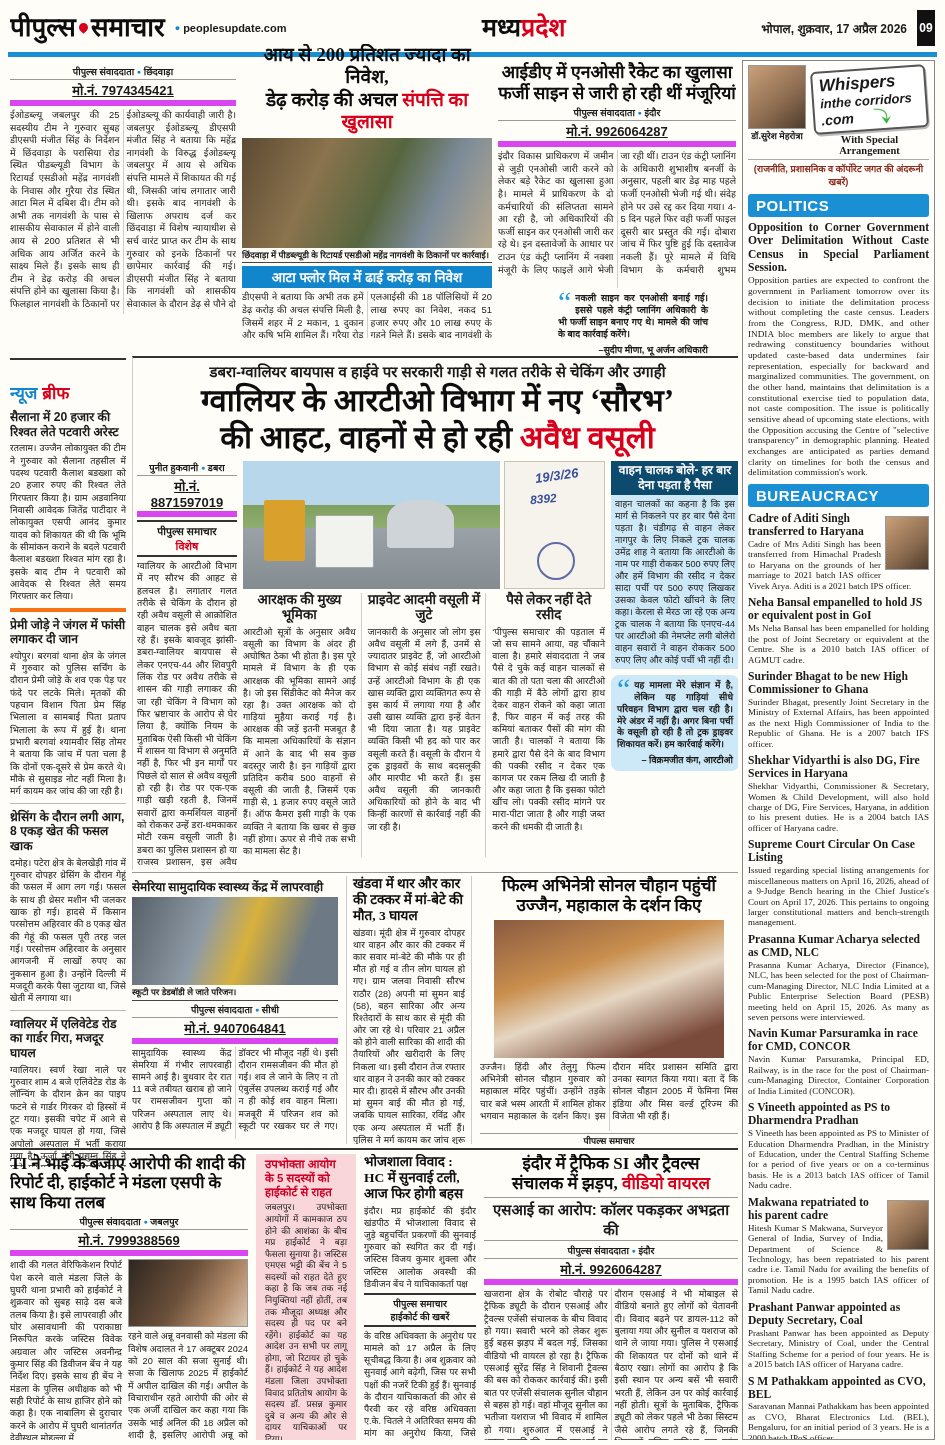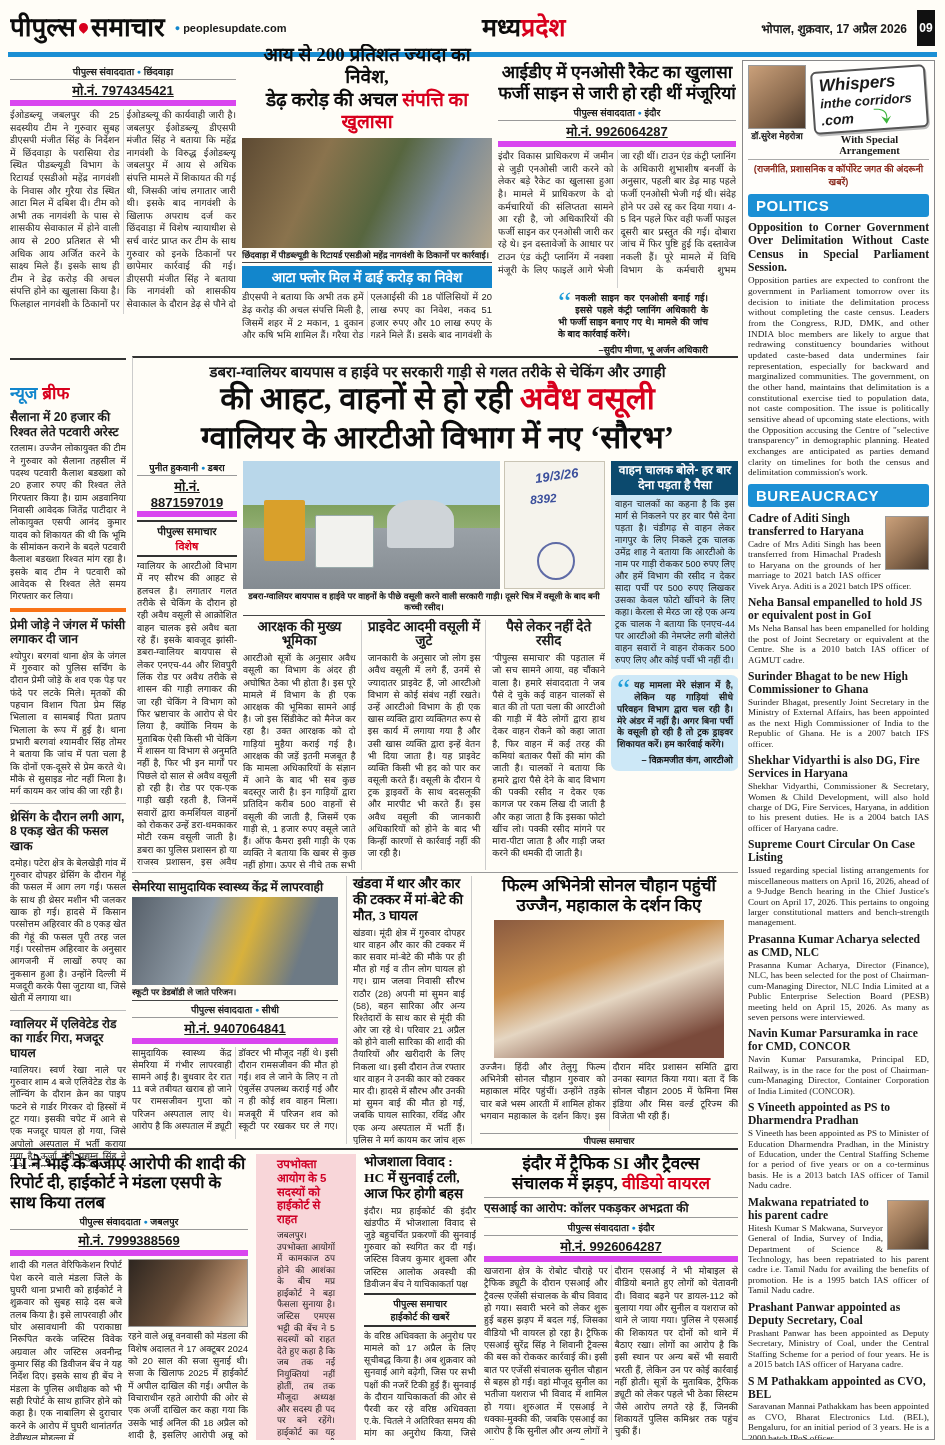--- a/index.html
+++ b/index.html
@@ -178,22 +178,22 @@
       <div class="j body-txt" style="font-size:9.2px;">दमोह। पटेरा क्षेत्र के बेलखेड़ी गांव में गुरुवार दोपहर थ्रेसिंग के दौरान गेहूं की फसल में आग लग गई। फसल के साथ ही थ्रेसर मशीन भी जलकर खाक हो गई। हादसे में किसान परसोत्तम अहिरवार की 8 एकड़ खेत की गेहूं की फसल पूरी तरह जल गई। परसोत्तम अहिरवार के अनुसार आगजनी में लाखों रुपए का नुकसान हुआ है। उन्होंने दिल्ली में मजदूरी करके पैसा जुटाया था, जिसे खेती में लगाया था।</div>
     </div>
   <div style="border-top:1px solid #bbb;margin-top:5px;">
       <div class="brief-t">ग्वालियर में एलिवेटेड रोड का गार्डर गिरा, मजदूर घायल</div>
       <div class="j body-txt" style="font-size:9.2px;">ग्वालियर। स्वर्ण रेखा नाले पर गुरुवार शाम 4 बजे एलिवेटेड रोड के लॉन्चिंग के दौरान क्रेन का पाइप फटने से गार्डर गिरकर दो हिस्सों में टूट गया। इसकी चपेट में आने से एक मजदूर घायल हो गया, जिसे अपोलो अस्पताल में भर्ती कराया गया है। ऊर्जा मंत्री प्रद्युम्न सिंह ने मौके पर पहुंचकर मजदूर के इलाज का पूरा खर्च व 1 लाख रुपए की सहायता देने की घोषणा के बाद जांच के निर्देश दिए हैं।</div>
     </div>
 </div>
 
 <div class="abs" style="left:132px;top:356px;width:606px;height:514px;border-top:2px solid #333;border-left:1px solid #ccc;padding:3px 0 0 4px;box-sizing:border-box;">
   <div class="kickline" style="font-size:15px;">डबरा-ग्वालियर बायपास व हाईवे पर सरकारी गाड़ी से गलत तरीके से चेकिंग और उगाही</div>
+  <div class="hl" style="font-size:31px;text-align:center;margin-top:2px;">ग्वालियर के आरटीओ विभाग में नए ‘सौरभ’</div>
   <div class="hl" style="font-size:31px;text-align:center;"><span>की आहट, वाहनों से हो रही </span><span class="red">अवैध वसूली</span></div>
-  <div class="hl" style="font-size:31px;text-align:center;margin-top:2px;">ग्वालियर के आरटीओ विभाग में नए ‘सौरभ’</div>
 
   <div style="display:flex;gap:6px;margin-top:5px;height:408px;">
 
     <div style="width:100px;flex:none;overflow:hidden;">
       <div class="byline"><span>पुनीत हुकवानी</span> <span class="bdot">●</span> <span>डबरा</span></div>
       <div class="phone">मो.नं. 8871597019</div>
       <div class="inset">
         <div class="l1">पीपुल्स समाचार</div>
         <div class="l2">विशेष</div>
       </div>
@@ -206,21 +206,20 @@
           <div class="veh" style="left:8%;top:30%;width:16%;height:48%;background:#d9a02b;"></div>
           <div class="veh" style="left:28%;top:42%;width:22%;height:40%;background:#f2f2ee;border:1px solid #9aa;"></div>
           <div class="veh" style="left:56%;top:30%;width:26%;height:38%;background:#cfd4d8;border-radius:40% 40% 6% 6%;"></div>
         </div>
         <div class="photo ph-receipt" style="flex:1;">
           <span class="hand">19/3/26</span>
           <span class="hand2">8392</span>
           <span class="stamp"></span>
         </div>
       </div>
-      <div class="cap" style="text-align:center;">डबरा-ग्वालियर बायपास व हाईवे पर वाहनों के पीछे वसूली करने वाली सरकारी गाड़ी। दूसरे चित्र में वसूली के बाद बनी कच्ची रसीद।</div>
       <div style="display:flex;gap:6px;margin-top:4px;">
         <div style="flex:1;border-right:1px solid #ccc;padding-right:5px;">
           <div class="subhead3">आरक्षक की मुख्य भूमिका</div>
           <div class="j body-txt" style="font-size:9.1px;">आरटीओ सूत्रों के अनुसार अवैध वसूली का विभाग के अंदर ही अघोषित ठेका भी होता है। इस पूरे मामले में विभाग के ही एक आरक्षक की भूमिका सामने आई है। जो इस सिंडीकेट को मैनेज कर रहा है। उक्त आरक्षक को दो गाड़ियां मुहैया कराई गई है। आरक्षक की जड़ें इतनी मजबूत है कि मामला अधिकारियों के संज्ञान में आने के बाद भी सब कुछ बदस्तूर जारी है। इन गाड़ियों द्वारा प्रतिदिन करीब 500 वाहनों से वसूली की जाती है, जिसमें एक गाड़ी से, 1 हजार रुपए वसूले जाते हैं। ऑफ कैमरा इसी गाड़ी के एक व्यक्ति ने बताया कि खबर से कुछ नहीं होगा। ऊपर से नीचे तक सभी का मामला सेट है।</div>
         </div>
         <div style="flex:1;border-right:1px solid #ccc;padding-right:5px;">
           <div class="subhead3">प्राइवेट आदमी वसूली में जुटे</div>
           <div class="j body-txt" style="font-size:9.1px;">जानकारी के अनुसार जो लोग इस अवैध वसूली में लगे हैं, उनमें से ज्यादातर प्राइवेट हैं, जो आरटीओ विभाग से कोई संबंध नहीं रखते। उन्हें आरटीओ विभाग के ही एक खास व्यक्ति द्वारा व्यक्तिगत रूप से इस कार्य में लगाया गया है और उसी खास व्यक्ति द्वारा इन्हें वेतन भी दिया जाता है। यह प्राइवेट व्यक्ति किसी भी हद को पार कर वसूली करते हैं। वसूली के दौरान ये ट्रक ड्राइवरों के साथ बदसलूकी और मारपीट भी करते हैं। इस अवैध वसूली की जानकारी अधिकारियों को होने के बाद भी किन्हीं कारणों से कार्रवाई नहीं की जा रही है।</div>
         </div>
         <div style="flex:1;">
@@ -273,38 +272,38 @@
     <div class="phone">मो.नं. 7999388569</div>
     <div style="display:flex;gap:6px;">
       <div class="j body-txt" style="width:112px;font-size:9.2px;">शादी की गलत वेरिफिकेशन रिपोर्ट पेश करने वाले मंडला जिले के घुघरी थाना प्रभारी को हाईकोर्ट ने शुक्रवार को सुबह साढ़े दस बजे तलब किया है। इसे लापरवाही और घोर असावधानी की पराकाष्ठा निरूपित करके जस्टिस विवेक अग्रवाल और जस्टिस अवनीन्द्र कुमार सिंह की डिवीजन बेंच ने यह निर्देश दिए। इसके साथ ही बेंच ने मंडला के पुलिस अधीक्षक को भी सही रिपोर्ट के साथ हाजिर होने को कहा है। एक नाबालिग से दुराचार करने के आरोप में घुघरी थानांतर्गत देवीस्थल मोहल्ला में</div>
       <div style="flex:1;">
         <div class="photo ph-judge" style="height:66px;border:1px solid #999;"></div>
         <div class="j body-txt" style="font-size:9.2px;margin-top:3px;">रहने वाले अन्नू वनवासी को मंडला की विशेष अदालत ने 17 अक्टूबर 2024 को 20 साल की सजा सुनाई थी। सजा के खिलाफ 2025 में हाईकोर्ट में अपील दाखिल की गई। अपील के विचाराधीन रहते आरोपी की ओर से एक अर्जी दाखिल कर कहा गया कि उसके भाई अनिल की 18 अप्रैल को शादी है, इसलिए आरोपी अन्नू को अस्थाई जमानत का लाभ दिया जाए।</div>
       </div>
     </div>
   </div>
 
-  <div style="width:100px;flex:none;background:#f8d6d9;padding:4px 21px;box-sizing:border-box;overflow:hidden;">
+  <div style="width:100px;flex:none;background:#f8d6d9;padding:4px 9px;box-sizing:border-box;overflow:hidden;">
     <div style="color:#cf0026;font-weight:700;font-size:11.5px;line-height:1.2;">उपभोक्ता आयोग के 5 सदस्यों को हाईकोर्ट से राहत</div>
     <div class="j" style="font-size:8.9px;line-height:1.3;margin-top:3px;">जबलपुर। उपभोक्ता आयोगों में कामकाज ठप होने की आशंका के बीच मप्र हाईकोर्ट ने बड़ा फैसला सुनाया है। जस्टिस एमएस भट्टी की बेंच ने 5 सदस्यों को राहत देते हुए कहा है कि जब तक नई नियुक्तियां नहीं होतीं, तब तक मौजूदा अध्यक्ष और सदस्य ही पद पर बने रहेंगे। हाईकोर्ट का यह आदेश उन सभी पर लागू होगा, जो रिटायर हो चुके हैं। हाईकोर्ट ने यह आदेश मंडला जिला उपभोक्ता विवाद प्रतितोष आयोग के सदस्य डॉ. प्रसन्न कुमार दुबे व अन्य की ओर से दायर याचिकाओं पर दिया।</div>
   </div>
 
   <div style="width:112px;flex:none;overflow:hidden;">
     <div class="hl" style="font-size:13.5px;">भोजशाला विवाद :</div>
     <div class="hl" style="font-size:13.5px;">HC में सुनवाई टली,</div>
     <div class="hl" style="font-size:13.5px;">आज फिर होगी बहस</div>
     <div class="j body-txt" style="font-size:9.1px;margin-top:3px;">इंदौर। मप्र हाईकोर्ट की इंदौर खंडपीठ में भोजशाला विवाद से जुड़े बहुचर्चित प्रकरणों की सुनवाई गुरुवार को स्थगित कर दी गई। जस्टिस विजय कुमार शुक्ला और जस्टिस आलोक अवस्थी की डिवीजन बेंच ने याचिकाकर्ता पक्ष</div>
     <div class="inset">
       <div class="l1" style="font-size:9.5px;">पीपुल्स समाचार</div>
       <div style="font-weight:700;font-size:9.5px;">हाईकोर्ट की खबरें</div>
     </div>
     <div class="j body-txt" style="font-size:9.1px;">के वरिष्ठ अधिवक्ता के अनुरोध पर मामले को 17 अप्रैल के लिए सूचीबद्ध किया है। अब शुक्रवार को सुनवाई आगे बढ़ेगी, जिस पर सभी पक्षों की नजरें टिकी हुई हैं। सुनवाई के दौरान याचिकाकर्ता की ओर से पैरवी कर रहे वरिष्ठ अधिवक्ता ए.के. चितले ने अतिरिक्त समय की मांग का अनुरोध किया, जिसे स्वीकार करते हुए पीठ ने मामले को अगले दिन के लिए टाल दिया।</div>
   </div>
 
   <div style="flex:1;overflow:hidden;">
     <div class="hl" style="font-size:17px;text-align:center;">इंदौर में ट्रैफिक SI और ट्रैवल्स</div>
     <div class="hl" style="font-size:17px;text-align:center;"><span>संचालक में झड़प, </span><span class="red">वीडियो वायरल</span></div>
-    <div style="font-weight:700;font-size:12px;text-align:left;border-top:1px solid #999;border-bottom:1px solid #999;margin:3px 0;padding:1px 0;">एसआई का आरोप: कॉलर पकड़कर अभद्रता की</div>
+    <div style="font-weight:700;font-size:15px;text-align:center;border-top:1px solid #999;border-bottom:1px solid #999;margin:3px 0;padding:1px 0;">एसआई का आरोप: कॉलर पकड़कर अभद्रता की</div>
     <div class="byline"><span>पीपुल्स संवाददाता</span> <span class="bdot">●</span> <span>इंदौर</span></div>
     <div class="phone">मो.नं. 9926064287</div>
     <div class="b2 j body-txt" style="font-size:9.2px;height:190px;">खजराना क्षेत्र के रोबोट चौराहे पर ट्रैफिक ड्यूटी के दौरान एसआई और ट्रैवल्स एजेंसी संचालक के बीच विवाद हो गया। सवारी भरने को लेकर शुरू हुई बहस झड़प में बदल गई, जिसका वीडियो भी वायरल हो रहा है। ट्रैफिक एसआई सुरेंद्र सिंह ने शिवानी ट्रैवल्स की बस को रोककर कार्रवाई की। इसी बात पर एजेंसी संचालक सुनील चौहान से बहस हो गई। वहां मौजूद सुनील का भतीजा यशराज भी विवाद में शामिल हो गया। शुरुआत में एसआई ने धक्का-मुक्की की, जबकि एसआई का आरोप है कि सुनील और अन्य लोगों ने कॉलर पकड़कर अभद्रता की। इस दौरान एसआई ने भी मोबाइल से वीडियो बनाते हुए लोगों को चेतावनी दी। विवाद बढ़ने पर डायल-112 को बुलाया गया और सुनील व यशराज को थाने ले जाया गया। पुलिस ने एसआई की शिकायत पर दोनों को थाने में बैठाए रखा। लोगों का आरोप है कि इसी स्थान पर अन्य बसें भी सवारी भरती हैं, लेकिन उन पर कोई कार्रवाई नहीं होती। सूत्रों के मुताबिक, ट्रैफिक ड्यूटी को लेकर पहले भी ठेका सिस्टम जैसे आरोप लगते रहे हैं, जिनकी शिकायतें पुलिस कमिश्नर तक पहुंच चुकी हैं।</div>
   </div>
 </div>
 
 </body></html>

